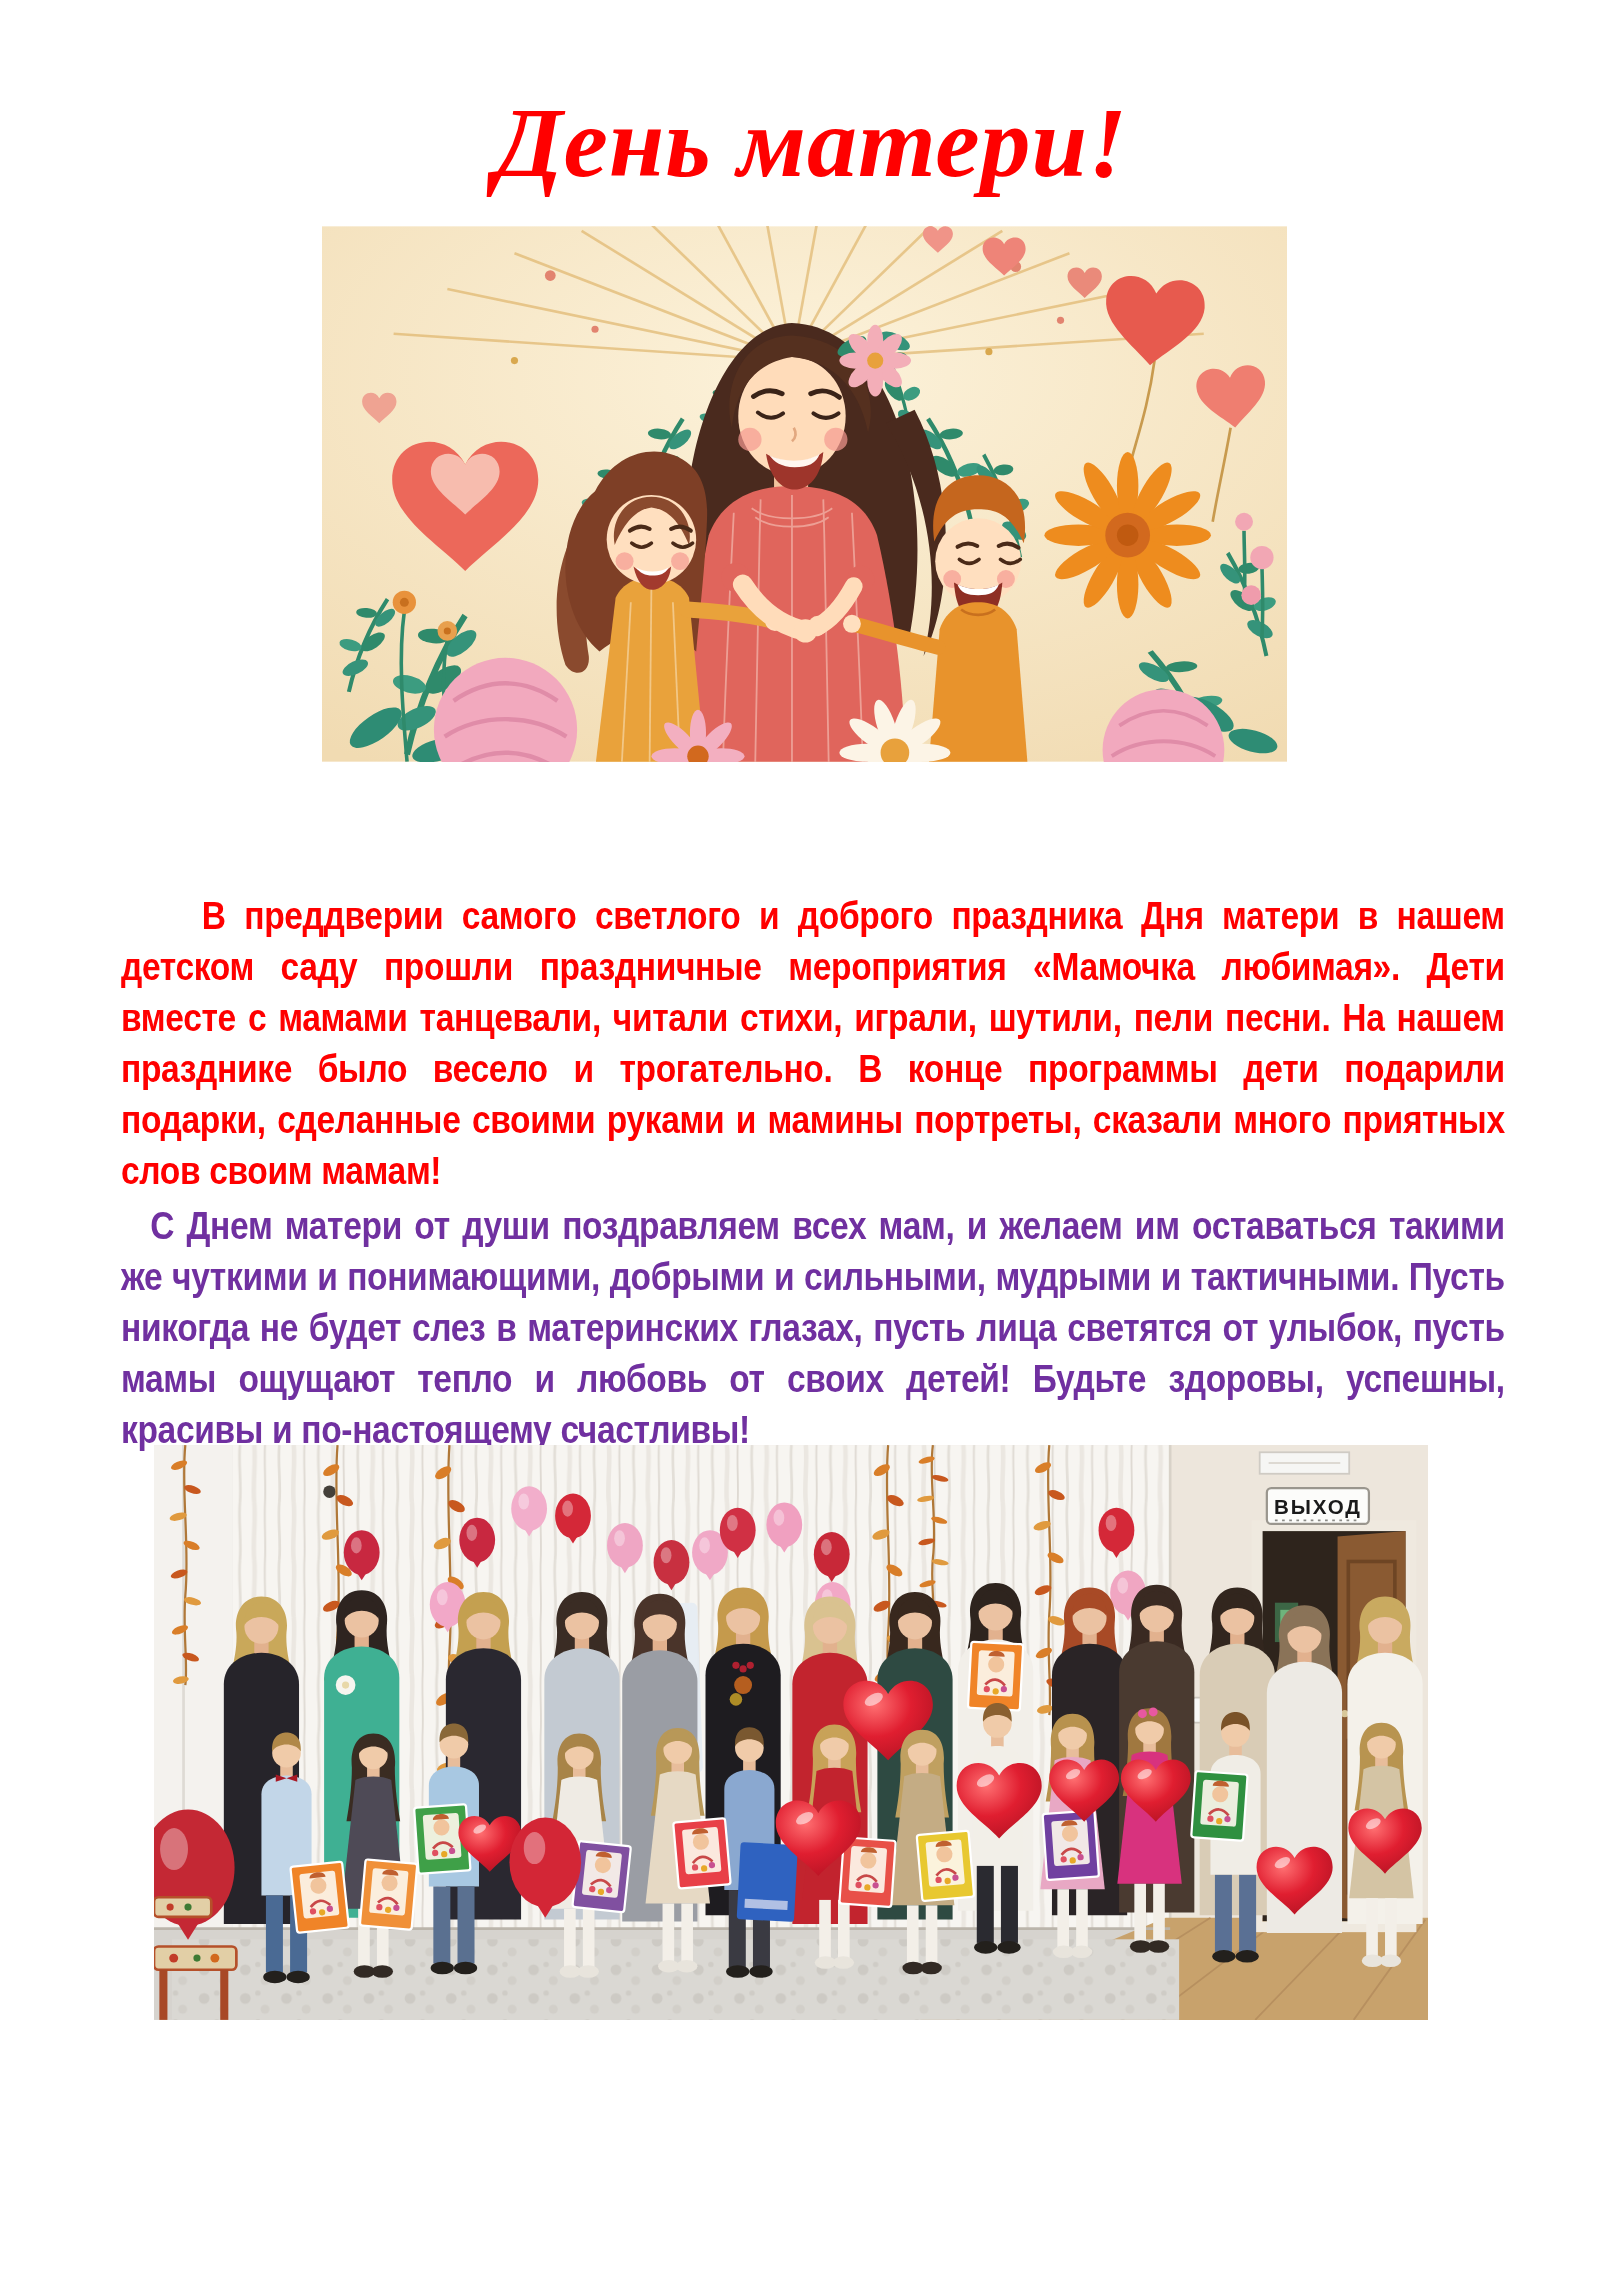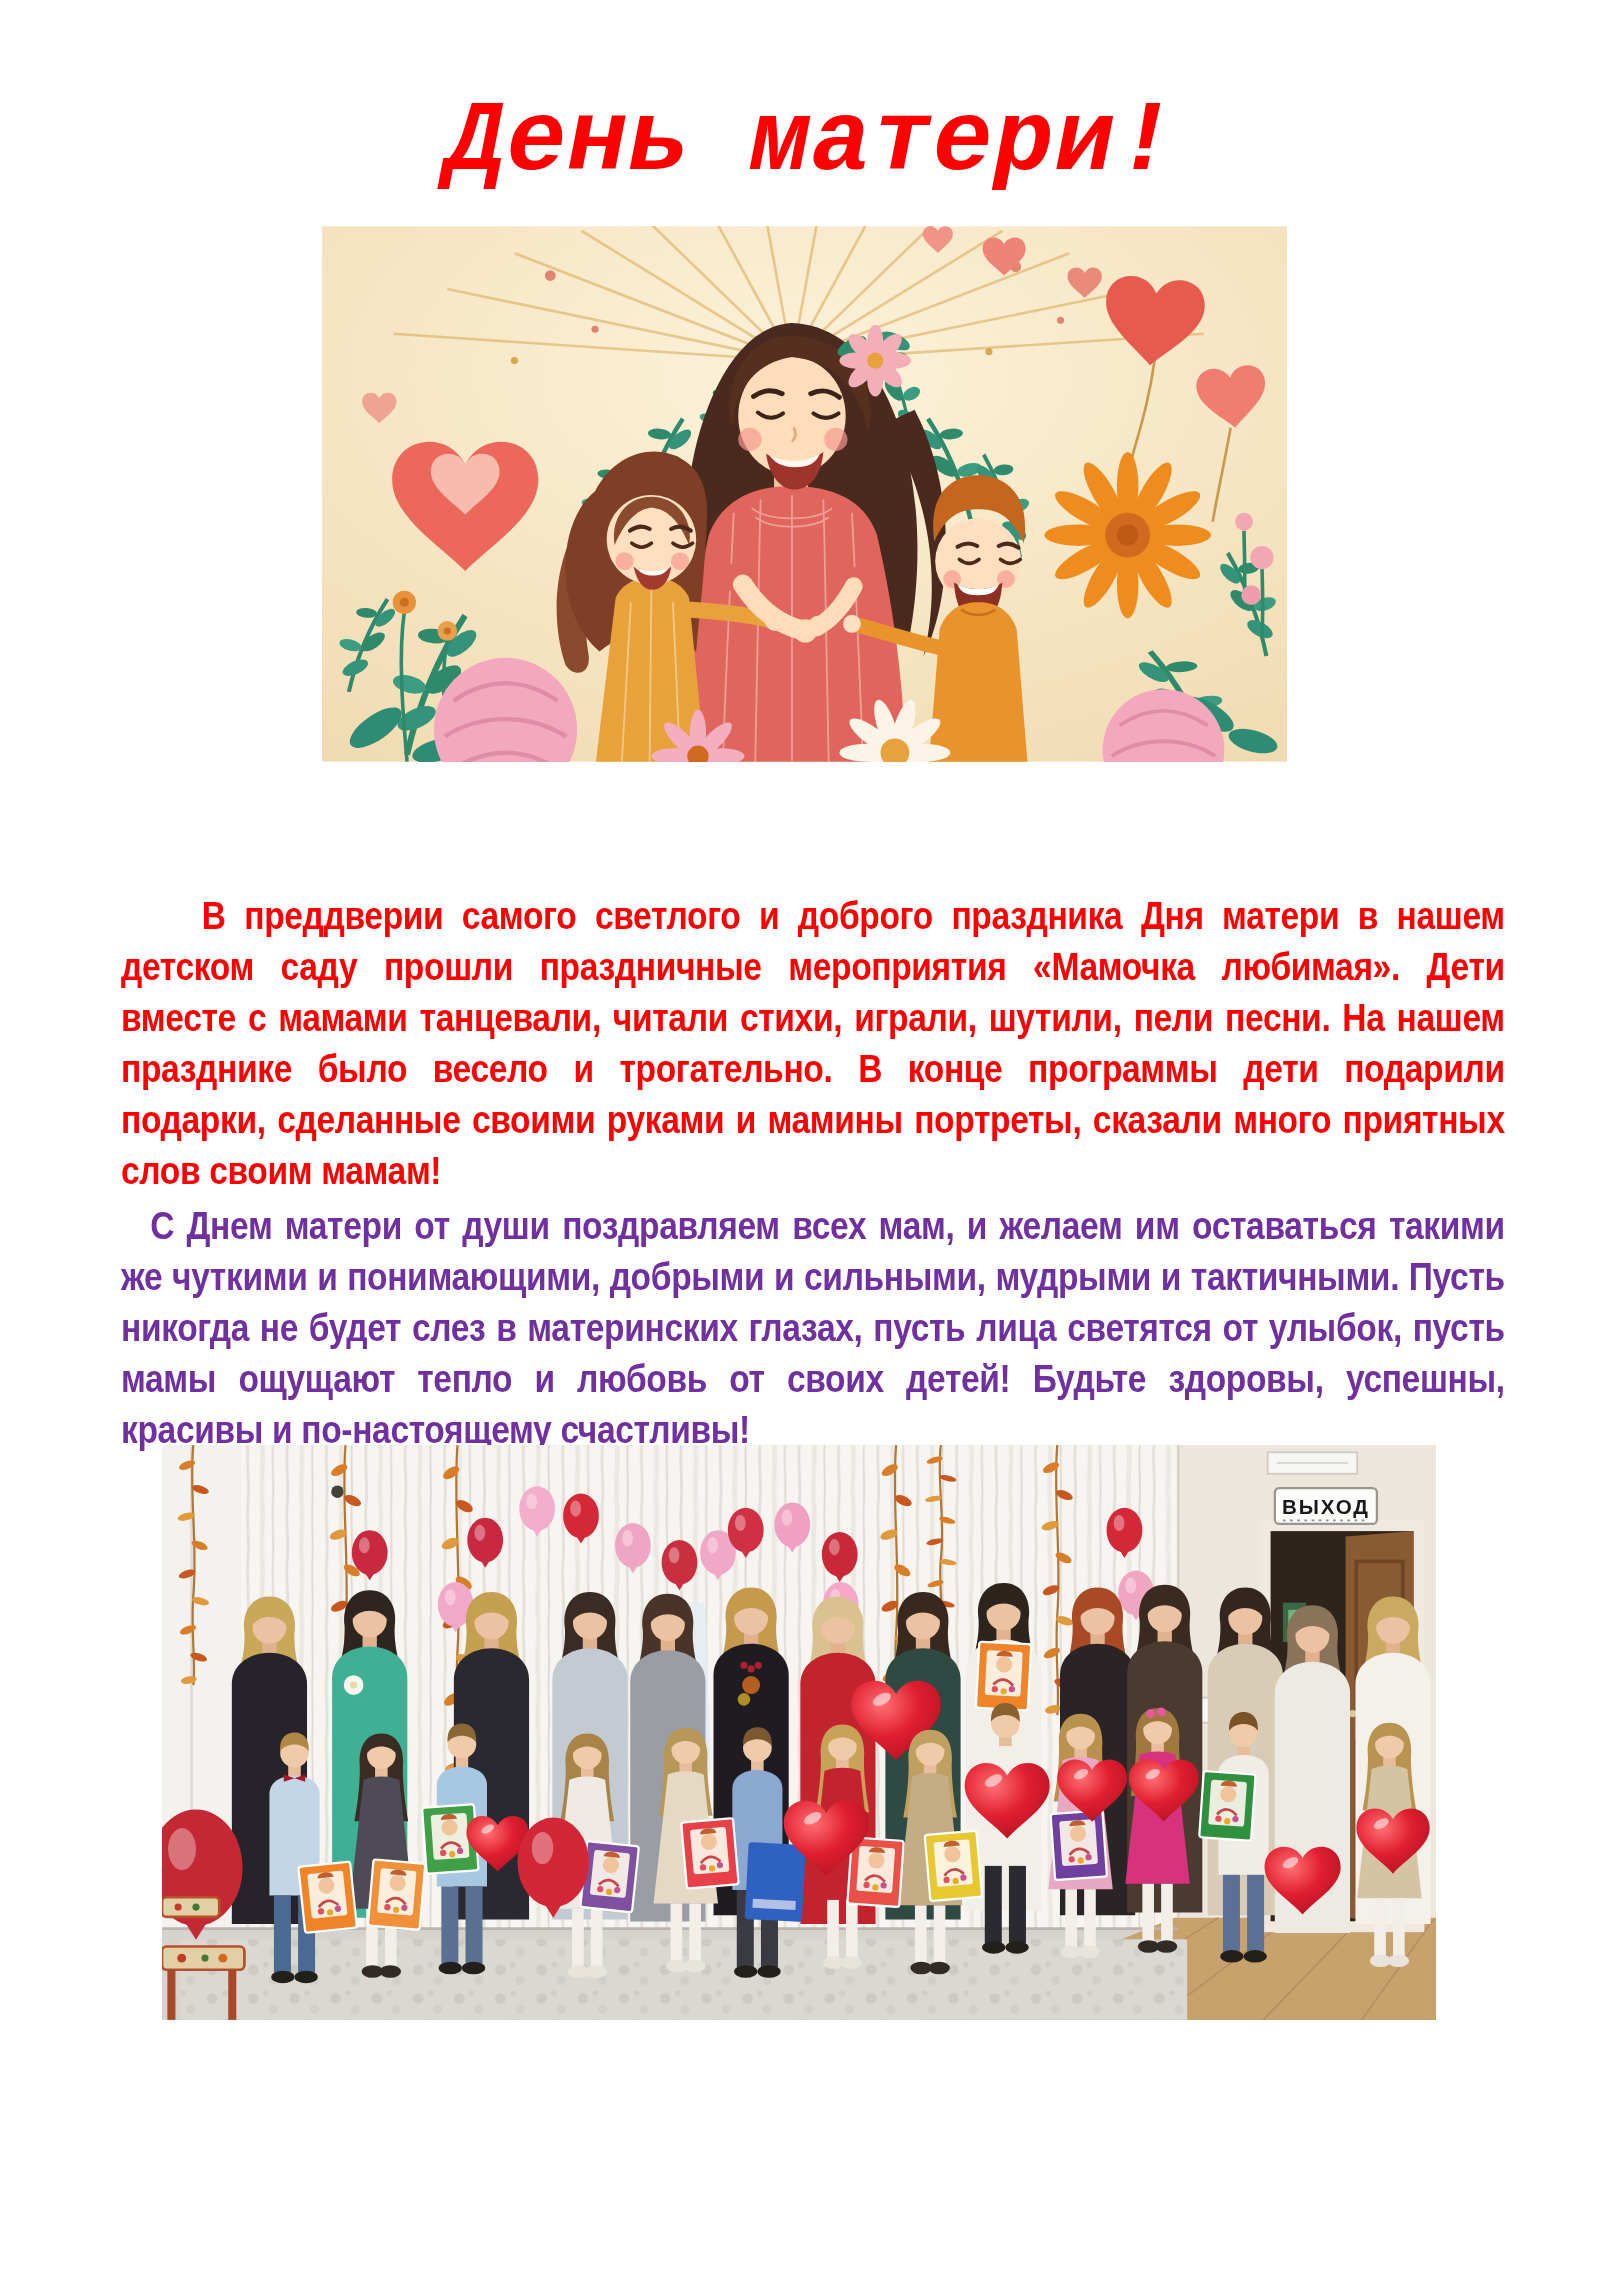--- a/index.html
+++ b/index.html
@@ -4,27 +4,27 @@
 <style>
   html,body{margin:0;padding:0;}
   body{
     width:1622px;height:2293px;position:relative;background:#ffffff;
     font-family:"Liberation Sans",sans-serif;overflow:hidden;
   }
   .page{position:absolute;inset:0;}
   .doc-title{
     position:absolute;top:88px;left:0;width:1622px;margin:0;
     text-align:center;
-    font-family:Liberation Mono, monospace;
+    font-family:Liberation Serif, serif;
     font-style:italic;font-weight:700;
     font-size:100px;line-height:1.1;
     color:#FF0000;letter-spacing:0.9px;
   }
   .illu-wrap{position:absolute;top:226px;left:322px;width:965px;height:536px;}
-  .photo-wrap{position:absolute;top:1445px;left:162px;width:1274px;height:575px;}
+  .photo-wrap{position:absolute;top:1445px;left:154px;width:1274px;height:575px;}
   svg{display:block;}
   .para{
     position:absolute;left:121px;width:1609px;margin:0;
     transform:scaleX(0.86);transform-origin:0 0;
     font-weight:700;font-size:39px;line-height:51px;
     letter-spacing:-0.4px;text-align:justify;
   }
   .para-red{top:890px;color:#FF0000;text-indent:94px;}
   .para-purple{top:1200px;color:#7030A0;text-indent:34px;}
 </style>

